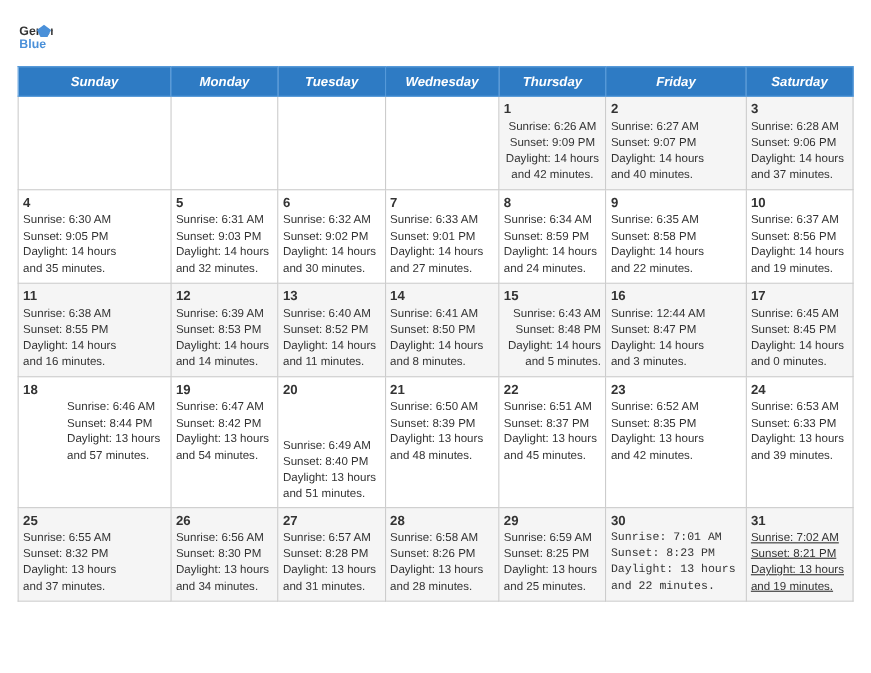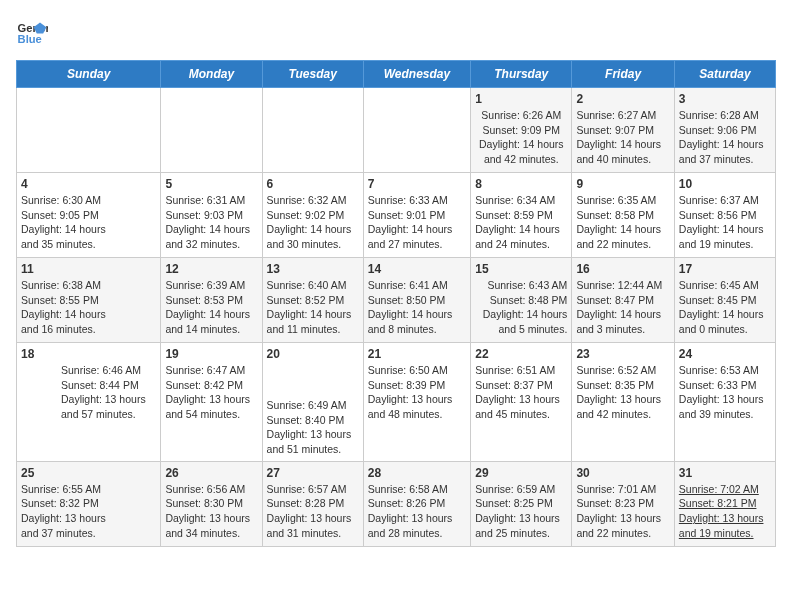--- a/index.html
+++ b/index.html
@@ -324,21 +324,21 @@
         </td>
         <td>
           <span class="day-number">29</span>
           <div class="day-info" style="white-space: pre-line;">Sunrise: 6:59 AM
 Sunset: 8:25 PM
 Daylight: 13 hours
 and 25 minutes.</div>
         </td>
         <td>
           <span class="day-number">30</span>
-          <div class="day-info" style="white-space: pre-line;">Sunrise: 7:01 AM
+          <div class="day-info" style="white-space: pre-line; font-family: Liberation Mono, monospace;">Sunrise: 7:01 AM
 Sunset: 8:23 PM
 Daylight: 13 hours
 and 22 minutes.</div>
         </td>
         <td>
           <span class="day-number">31</span>
           <div class="day-info" style="white-space: pre-line; text-decoration: underline;">Sunrise: 7:02 AM
 Sunset: 8:21 PM
 Daylight: 13 hours
 and 19 minutes.</div>

